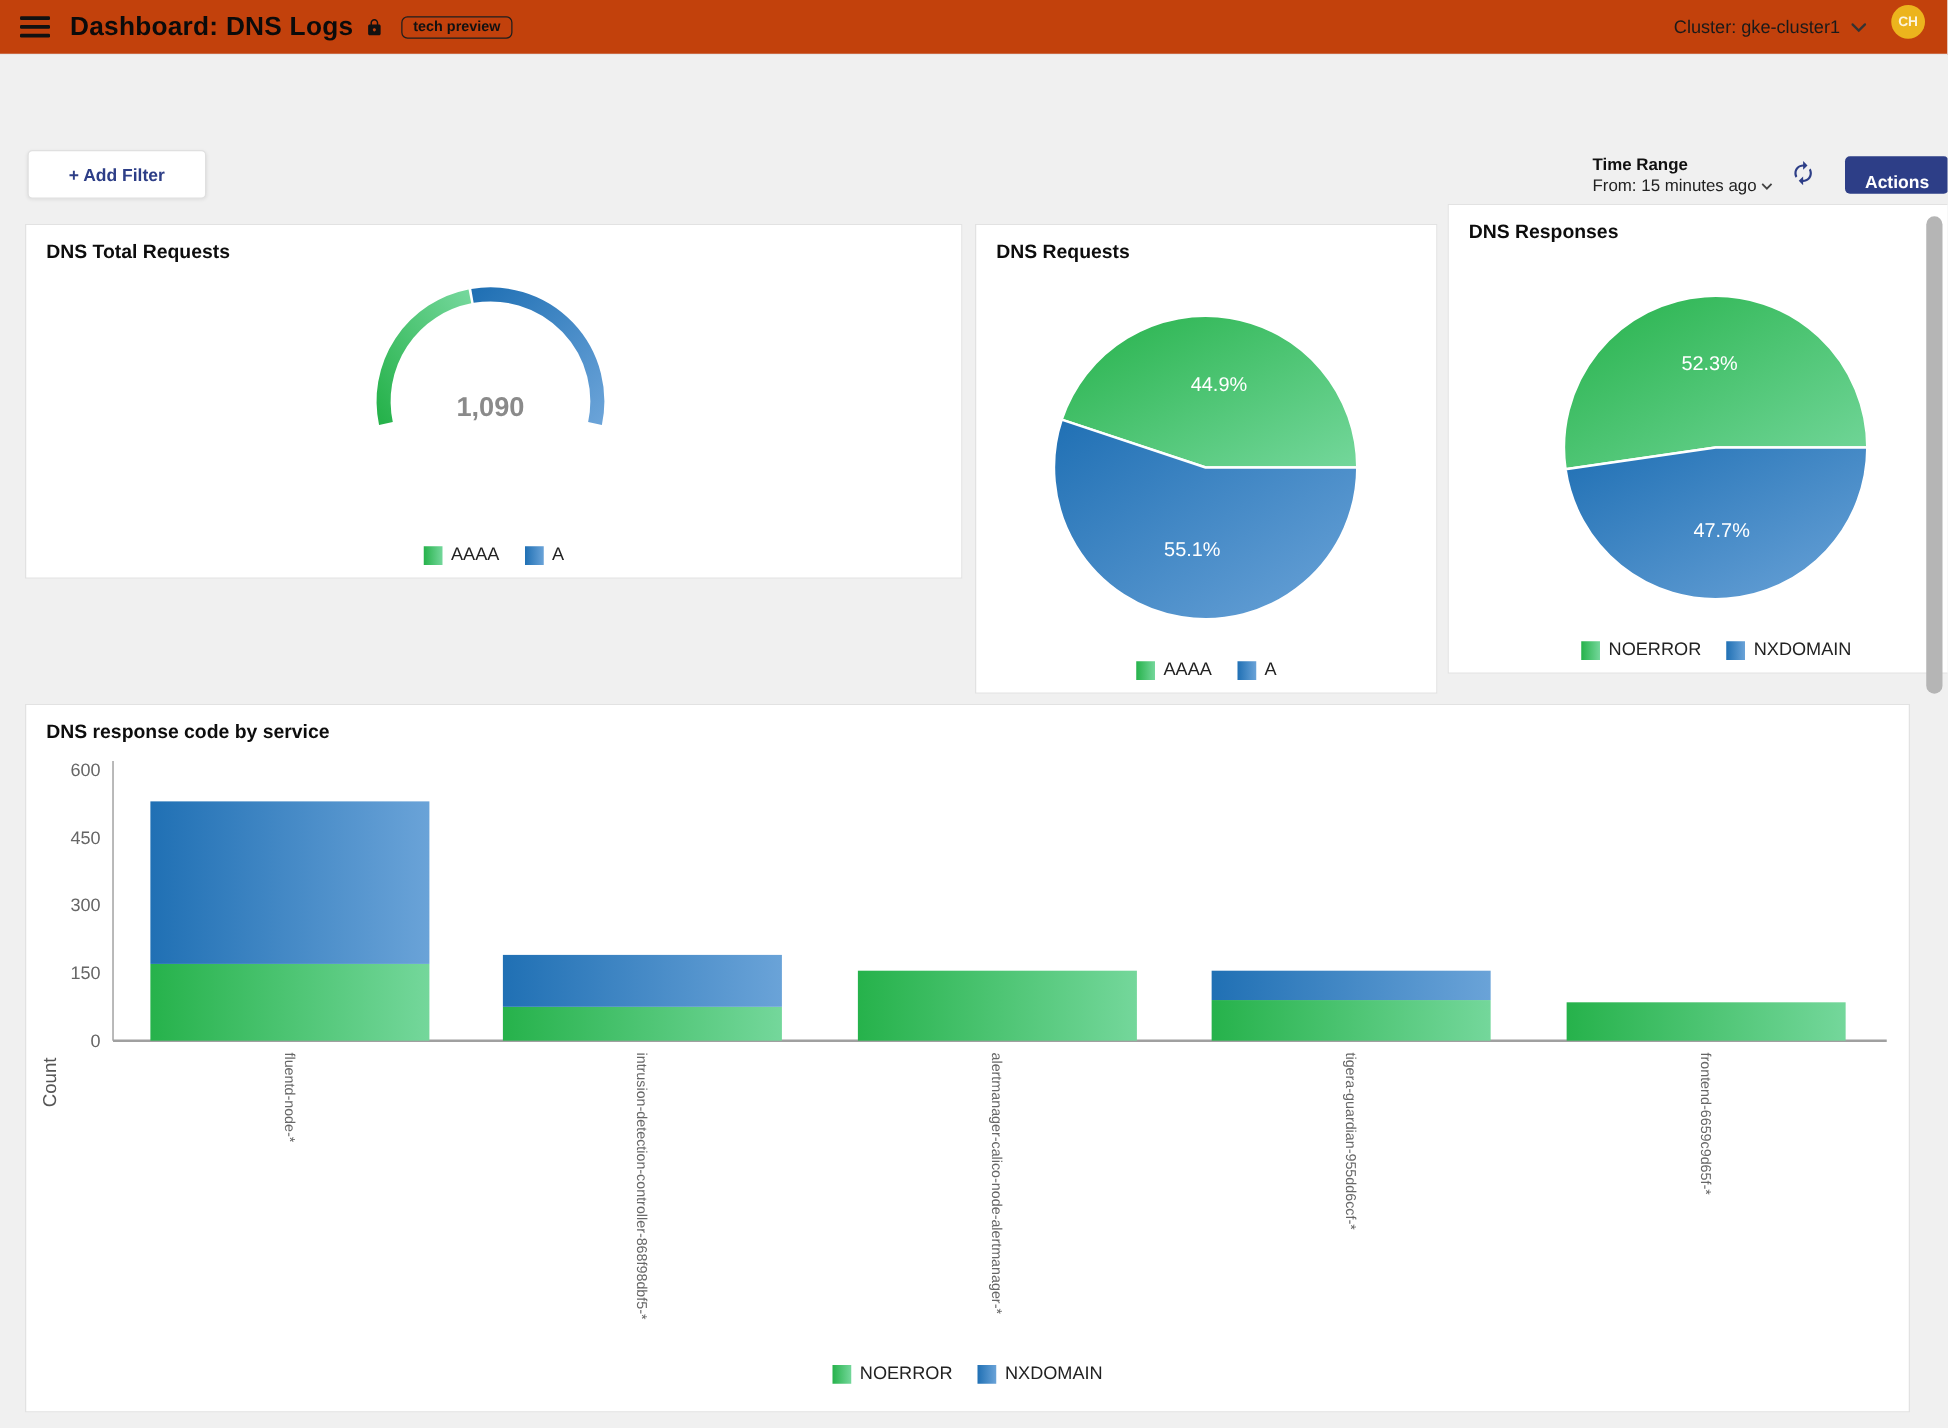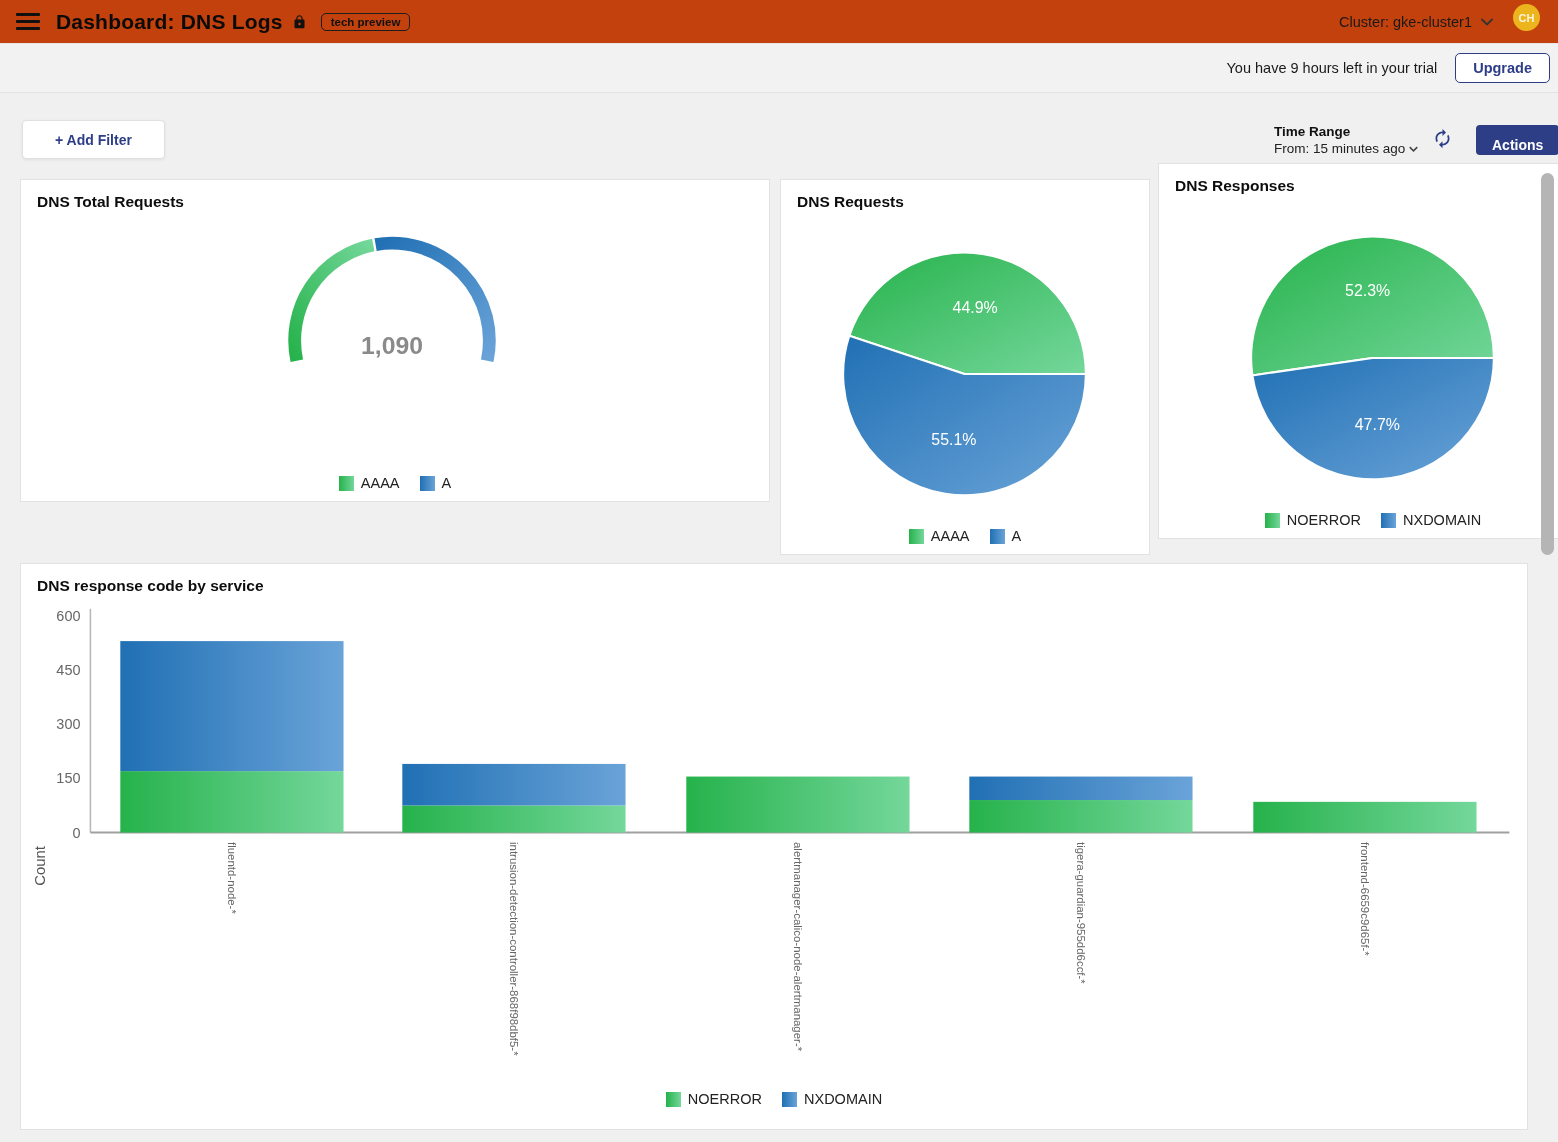--- a/index.html
+++ b/index.html
@@ -34,21 +34,21 @@
     font-family:inherit;cursor:pointer;box-shadow:0 1px 3px rgba(0,0,0,.07)}
   .time-range{position:absolute;left:1274px;top:124px;cursor:pointer}
   .time-range .tr-title{font-size:13.5px;font-weight:700;color:#111;margin-bottom:2px}
   .time-range .tr-value{font-size:13.5px;color:#222;display:flex;align-items:center;gap:4px}
   .refresh-btn{position:absolute;left:1432px;top:128px;background:none;border:none;cursor:pointer}
   .actions-btn{position:absolute;left:1476px;top:125px;height:30px;padding:12px 16px;background:#2d3e87;
     color:#fff;border:none;border-radius:4px;font-size:14px;font-weight:600;font-family:inherit;cursor:pointer}
 
   
   .card{position:absolute;background:#fff;border:1px solid #e2e2e2;}
-  #card-gauge{left:20px;top:179px;width:750px;height:323px}
+  #card-gauge{left:20px;top:179px;width:750px;height:284px}
   #card-pie1{left:780px;top:179px;width:370px;height:376px}
   #card-pie2{left:1158px;top:163px;width:430px;height:376px}
   #card-bar{left:20px;top:563px;width:1508px;height:567px}
   .card h2{position:absolute;top:13px;left:16px;font-size:15.5px;font-weight:700;color:#0d0d0d;z-index:2}
   .chart-box{position:absolute;inset:0}
   .chart-box svg{position:absolute;inset:0;width:100%;height:100%}
   svg text{font-family:"Liberation Sans",sans-serif}
 
   .legend{position:absolute;left:0;right:0;bottom:10px;display:flex;justify-content:center;
     gap:20px;align-items:center;z-index:2}
@@ -82,24 +82,20 @@
     <span class="badge">tech preview</span>
     <div class="cluster">
       <span>Cluster: gke-cluster1</span>
       <svg width="12" height="8" viewBox="0 0 12 8">
         <path d="M1 1.5 L6 6.5 L11 1.5" fill="none" stroke="#333" stroke-width="1.8" stroke-linecap="round"></path>
         </svg>
     </div>
     <div class="avatar" id="avatar" style="background: rgb(236, 180, 29);">CH</div>
   </header>
 
-  <div class="trial-bar">
-    <span>You have 9 hours left in your trial</span>
-    <button class="upgrade-btn">Upgrade</button>
-  </div>
 
   <button class="add-filter-btn">+ Add Filter</button>
   <div class="time-range">
     <div class="tr-title">Time Range</div>
     <div class="tr-value">
       <span>From: 15 minutes ago</span>
       <svg width="9" height="6" viewBox="0 0 12 8">
         <path d="M1 1.5 L6 6.5 L11 1.5" fill="none" stroke="#444" stroke-width="2"></path>
         </svg>
     </div>

